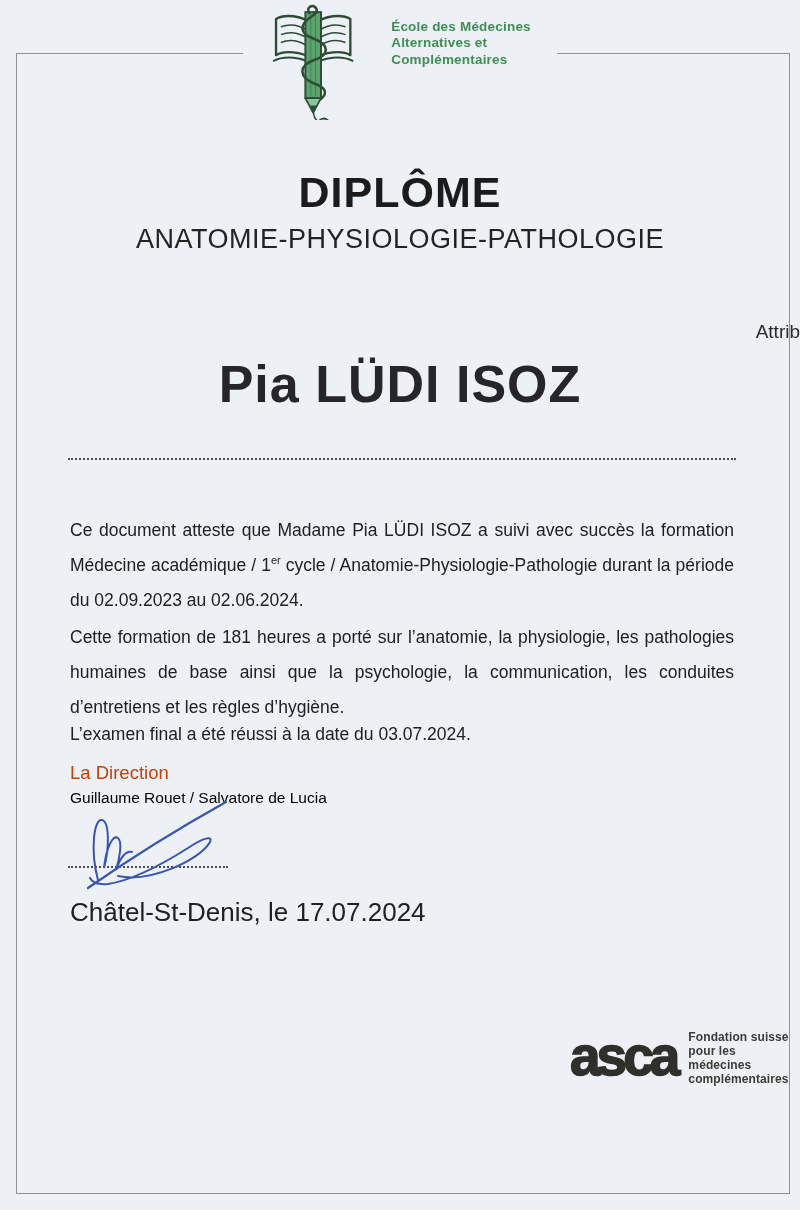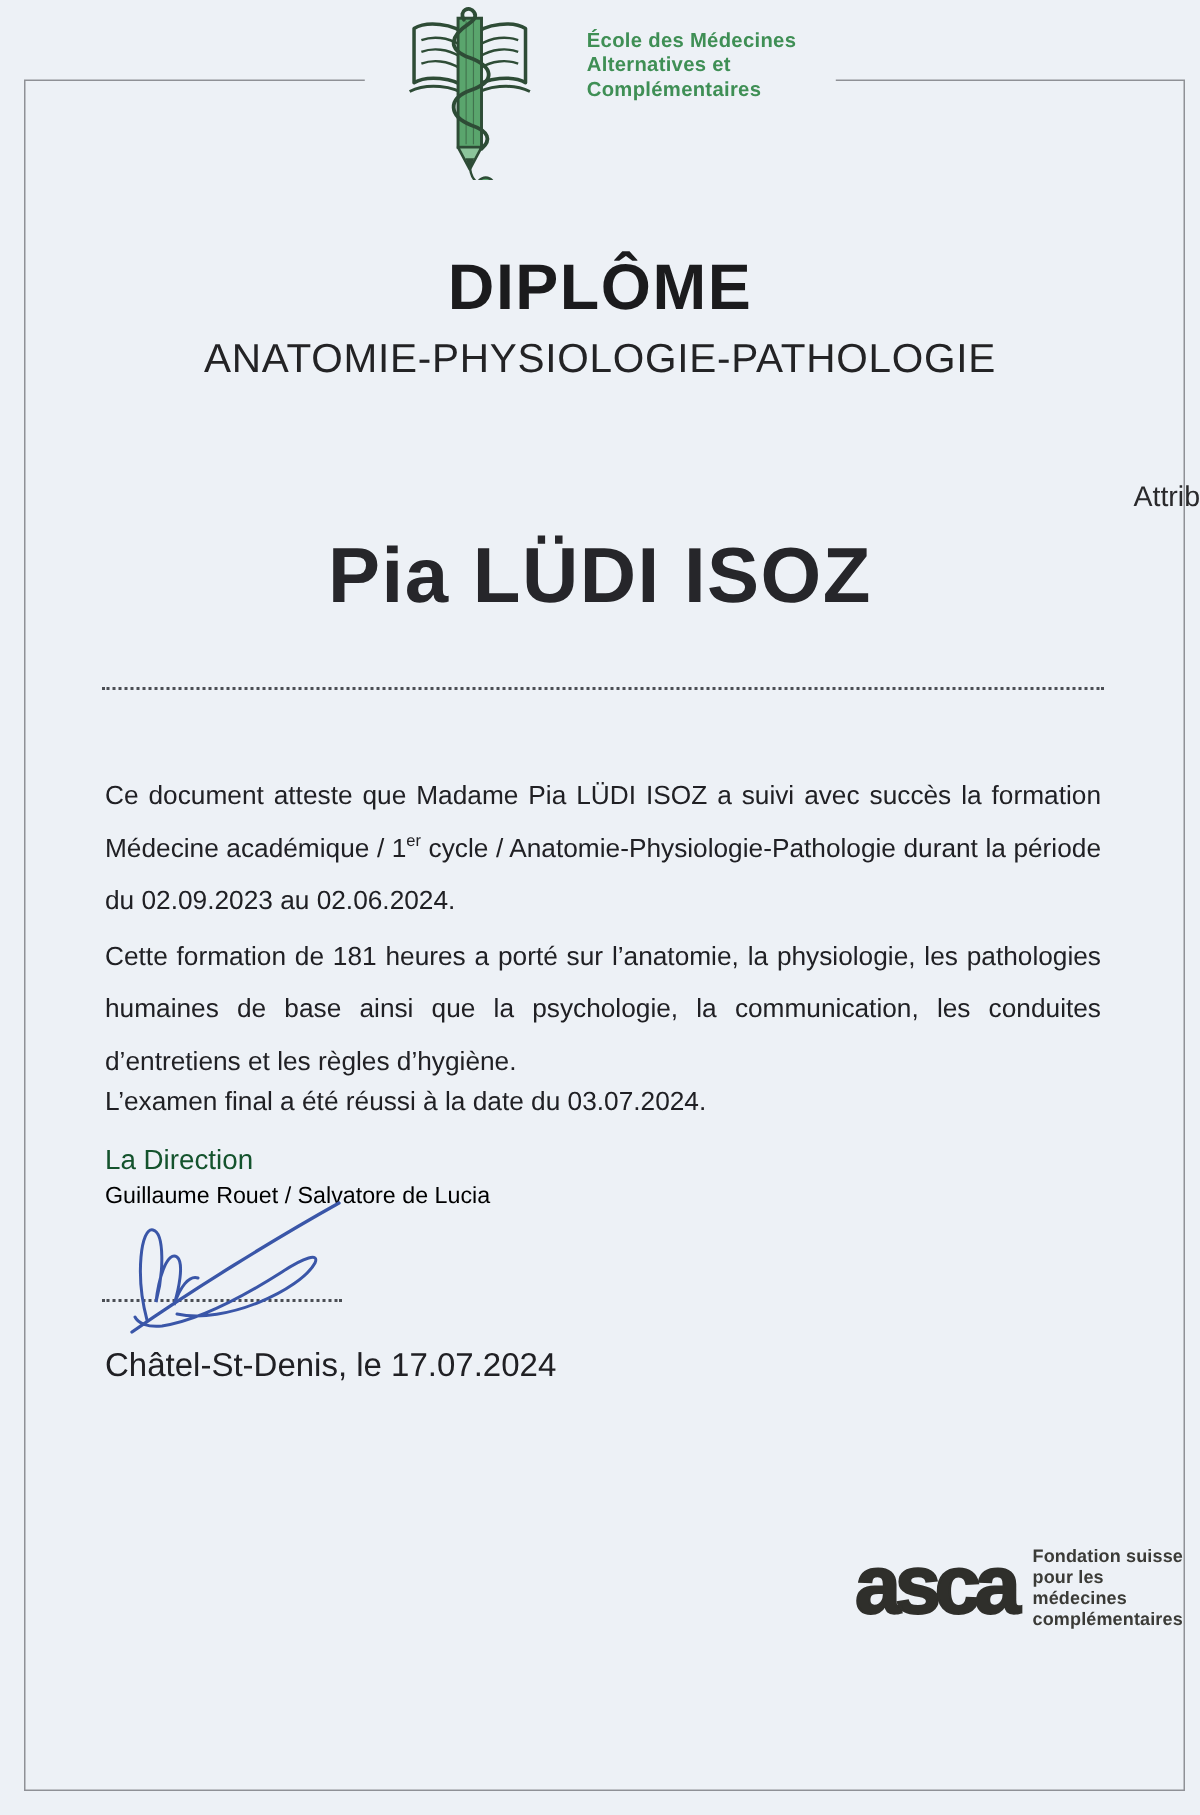--- a/index.html
+++ b/index.html
@@ -57,34 +57,34 @@
   .body-par{
     position:absolute;left:70px;width:664px;
     font-size:17.5px;line-height:35px;text-align:justify;color:#202024;margin-top:15px;
   }
   .par1{top:498px;}
   .par2{top:605px;}
   .par3{top:702px;text-align:left;}
   .body-par sup{font-size:11px;line-height:0;}
   
   .direction-title{
-    position:absolute;left:70px;top:762px;font-size:18.5px;color:#14532d;
+    position:absolute;left:70px;top:762px;font-size:18.5px;color:#c2410c;
   }
   .direction-names{
     position:absolute;left:70px;top:789px;font-size:15.5px;color:#000000;
   }
   .signature-svg{
     position:absolute;left:68px;top:788px;width:180px;height:105px;z-index:3;
   }
   .dotline-sign{
     position:absolute;top:858px;left:68px;width:160px;height:8px;
     border-bottom:2px dotted #4b4e54;
   }
   .place-date{
-    position:absolute;left:70px;top:897px;font-size:22px;color:#202024;text-align:center;
+    position:absolute;left:70px;top:897px;font-size:26px;color:#202024;text-align:center;
   }
   
   .asca{
     position:absolute;left:545px;top:1026px;
     display:flex;align-items:center;gap:12px;
   }
   .asca-word{
     font-size:55px;font-weight:bold;letter-spacing:-4px;line-height:1;
     color:#2f2f2b;margin-left:25px;-webkit-text-stroke:1.6px #2f2f2b;
   }

